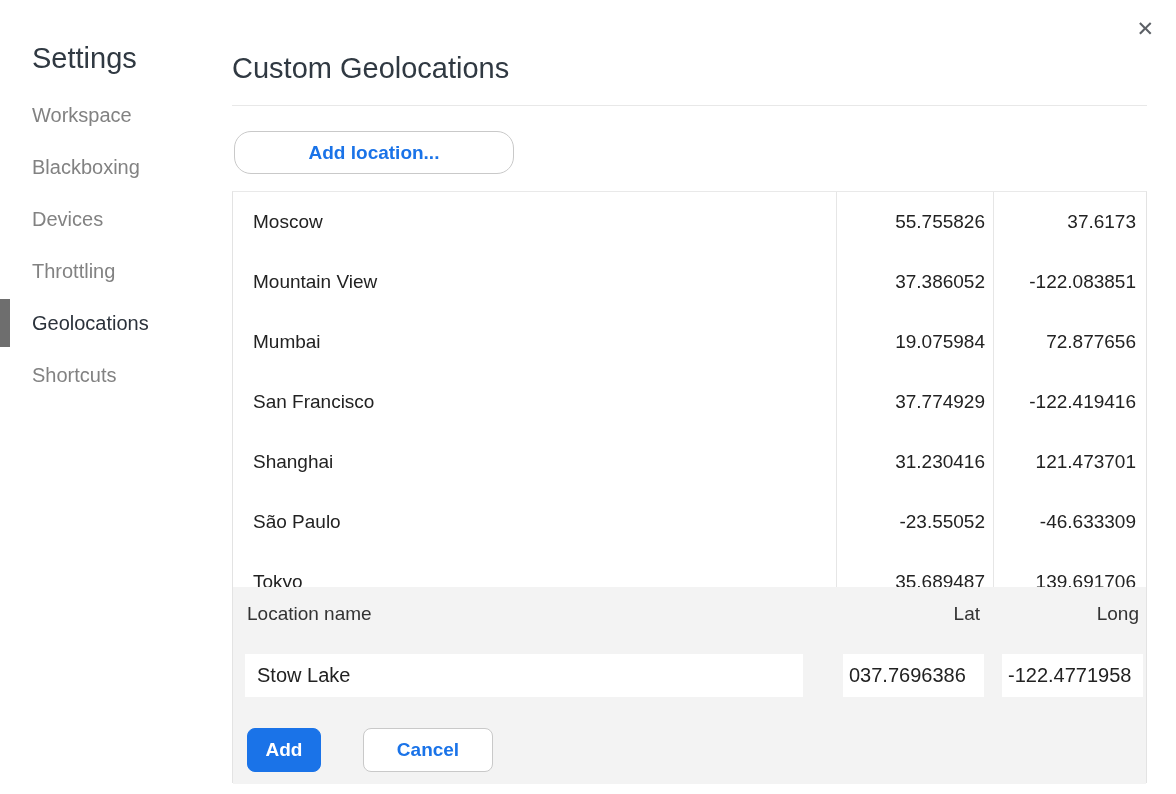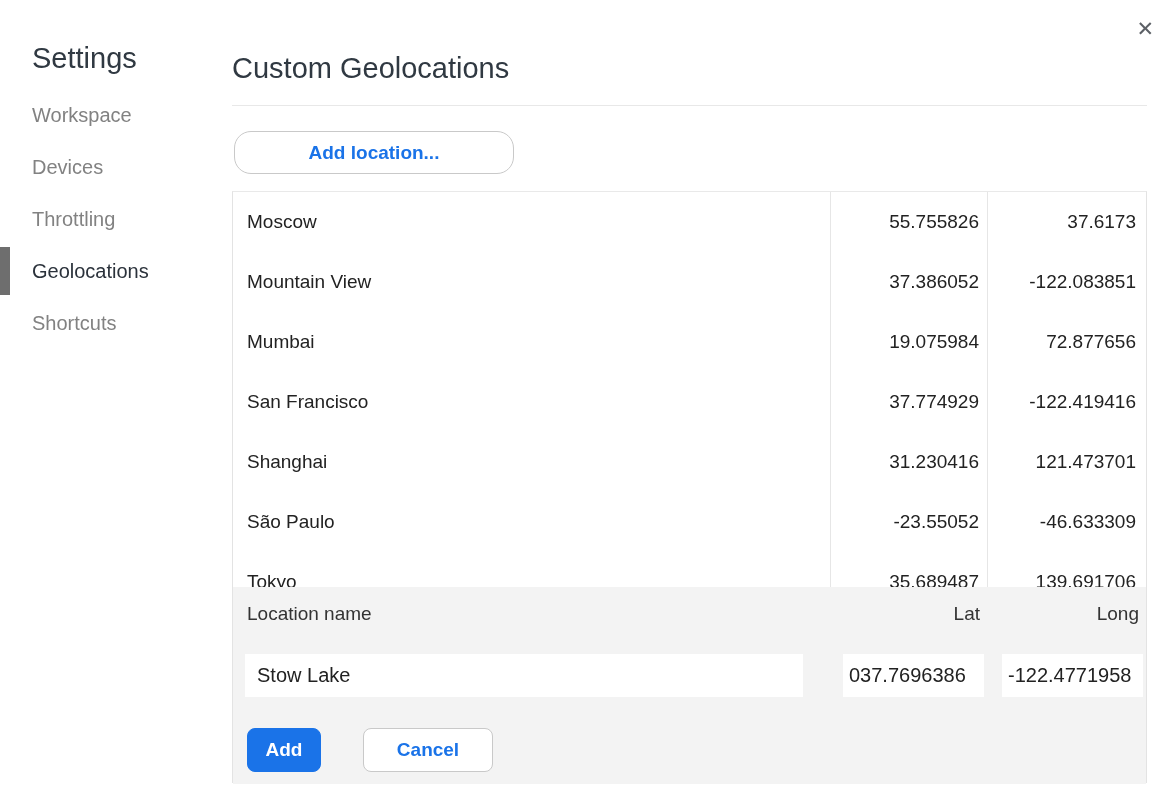--- a/index.html
+++ b/index.html
@@ -69,20 +69,21 @@
   }
 
   
   .geo-widget {
     position: absolute; left: 0; top: 183px;
     width: 915px; height: 592px;
     border-left: 1px solid #e3e3e3;
     border-right: 1px solid #e3e3e3;
     border-top: 1px solid #e9e9e9;
     background: #fff;
+    padding-left: 6px;
   }
   .geo-list {
     position: relative;
     height: 395px;
     overflow: hidden;
   }
   .col-divider {
     position: absolute; top: 0; height: 395px; width: 1px;
     background: #e6e6e6;
   }
@@ -157,20 +158,23 @@
 
 <button class="close-btn">✕</button>
 
 <div class="sidebar">
   <div class="sidebar-title">Settings</div>
   <div class="sidebar-nav">
     <div class="nav-item">
       <span>Workspace</span>
     </div>
     <div class="nav-item">
+      <span>Blackboxing</span>
+    </div>
+    <div class="nav-item">
       <span>Devices</span>
     </div>
     <div class="nav-item">
       <span>Throttling</span>
     </div>
     <div class="nav-item selected">
       <span>Geolocations</span>
     </div>
     <div class="nav-item">
       <span>Shortcuts</span>

